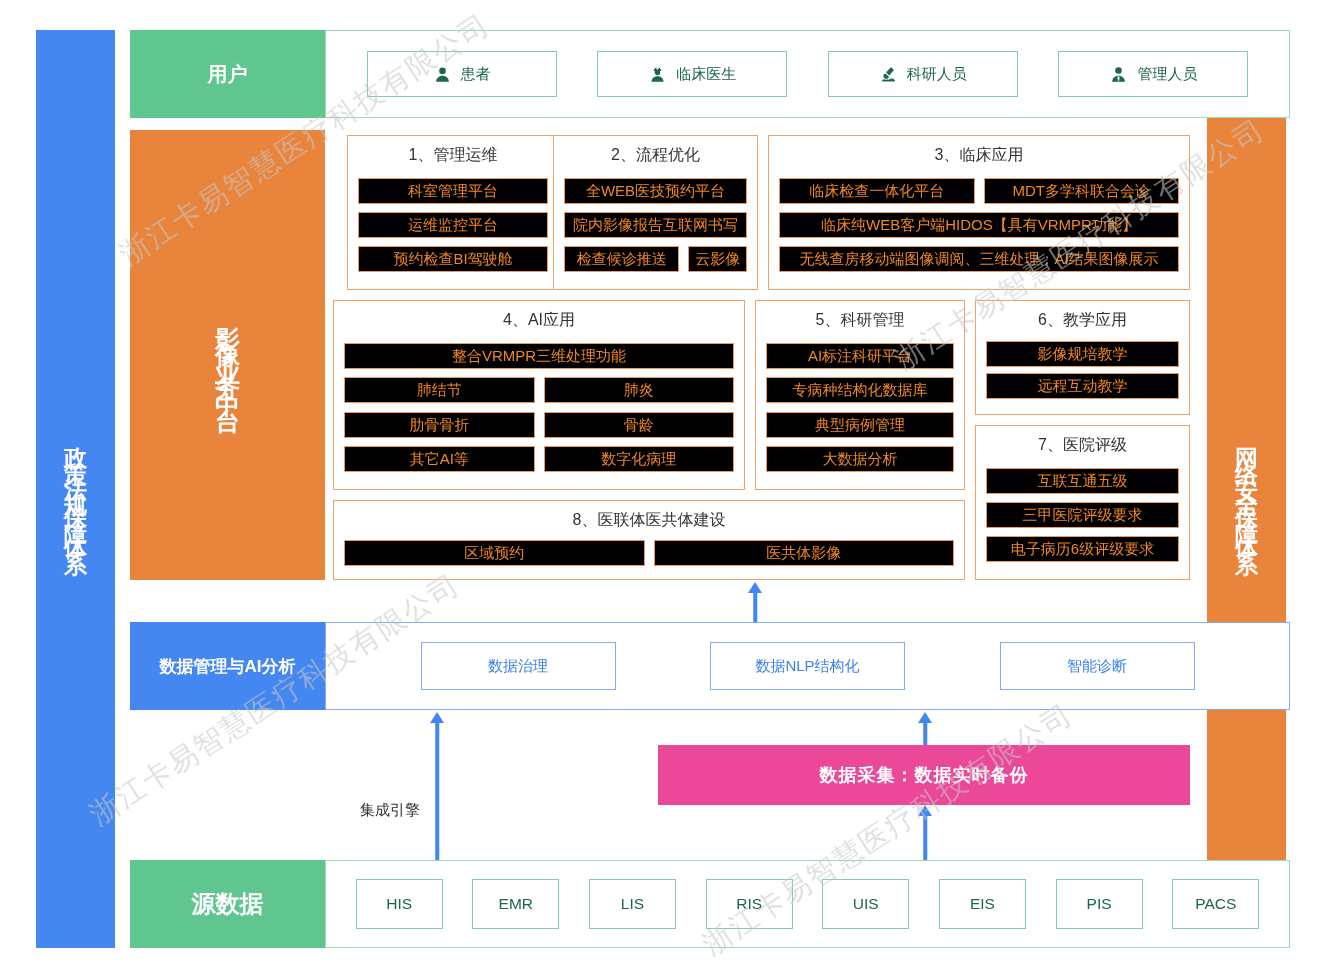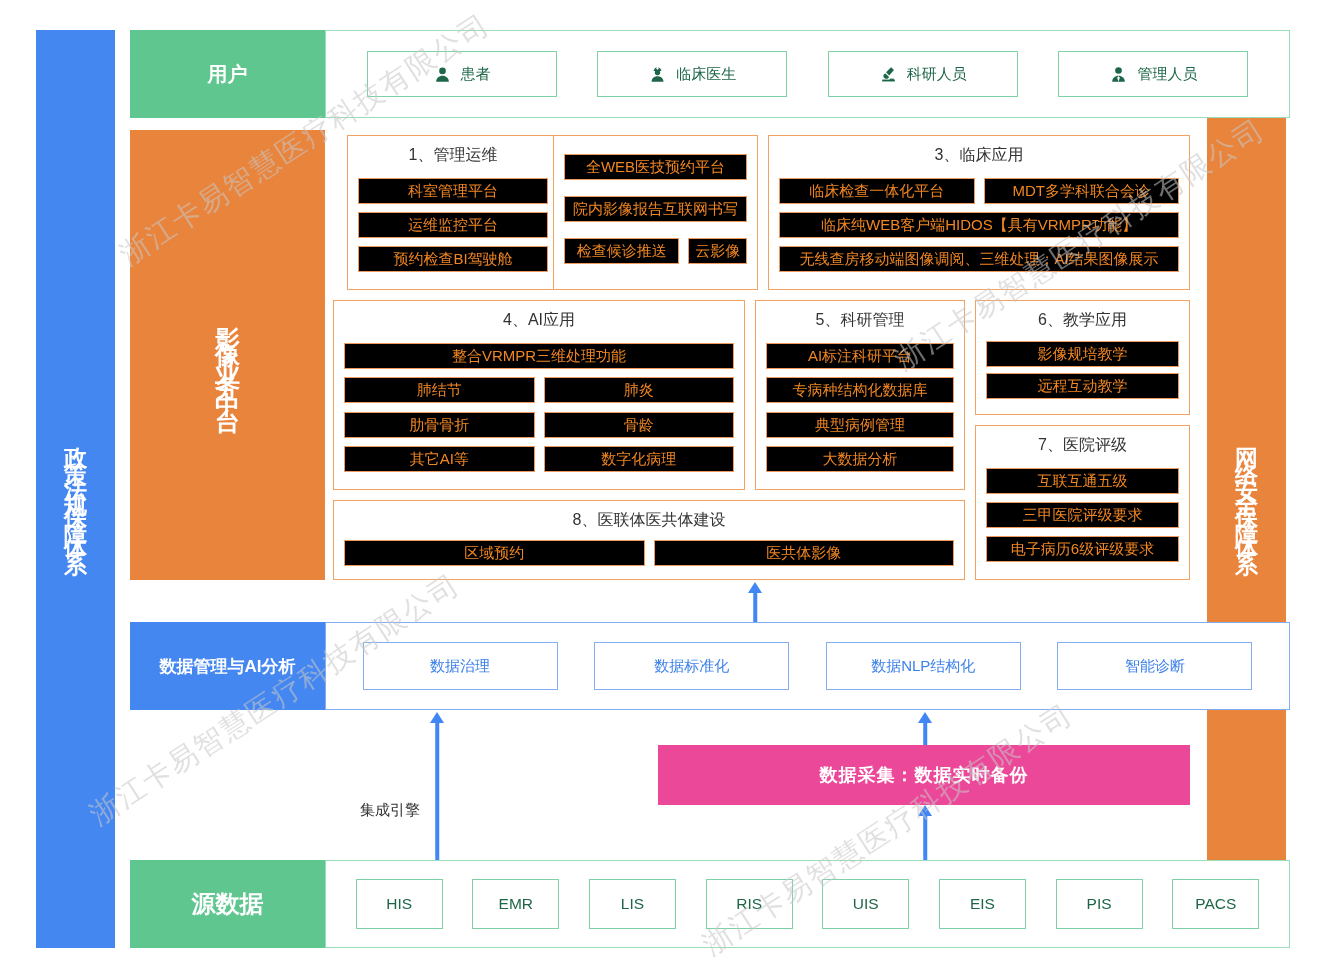--- a/index.html
+++ b/index.html
@@ -124,20 +124,21 @@
           </div>
           <div class="row">
             <div class="cell">运维监控平台</div>
           </div>
           <div class="row">
             <div class="cell">预约检查BI驾驶舱</div>
           </div>
         </div>
       </div>
       <div class="sec sec-2" style="left: 553px; top: 135px; width: 205px; height: 155px;">
+        <div class="sec-title">2、流程优化</div>
         <div class="sec-body">
           <div class="row">
             <div class="cell">全WEB医技预约平台</div>
           </div>
           <div class="row">
             <div class="cell">院内影像报告互联网书写</div>
           </div>
           <div class="row">
             <div class="cell">检查候诊推送</div>
             <div class="cell">云影像</div>
@@ -235,21 +236,20 @@
   <div class="arrow-up" style="left:748px;top:582px;height:42px;">
     <div class="head"></div>
       <div class="shaft"></div>
   </div>
 
   <div class="band-label blue" style="top:622px;height:88px;font-size:17px;">
     <span>数据管理与AI分析</span>
   </div>
   <div id="dm-content" class="band-content blue-border">
       <div class="dm-item">数据治理</div>
-      <div class="dm-item">数据标准化</div>
       <div class="dm-item">数据NLP结构化</div>
       <div class="dm-item">智能诊断</div>
     </div>
 
   <span id="integration-label">集成引擎</span>
   <div class="arrow-up" style="left:430px;top:712px;height:148px;">
     <div class="head"></div>
       <div class="shaft"></div>
   </div>
 

